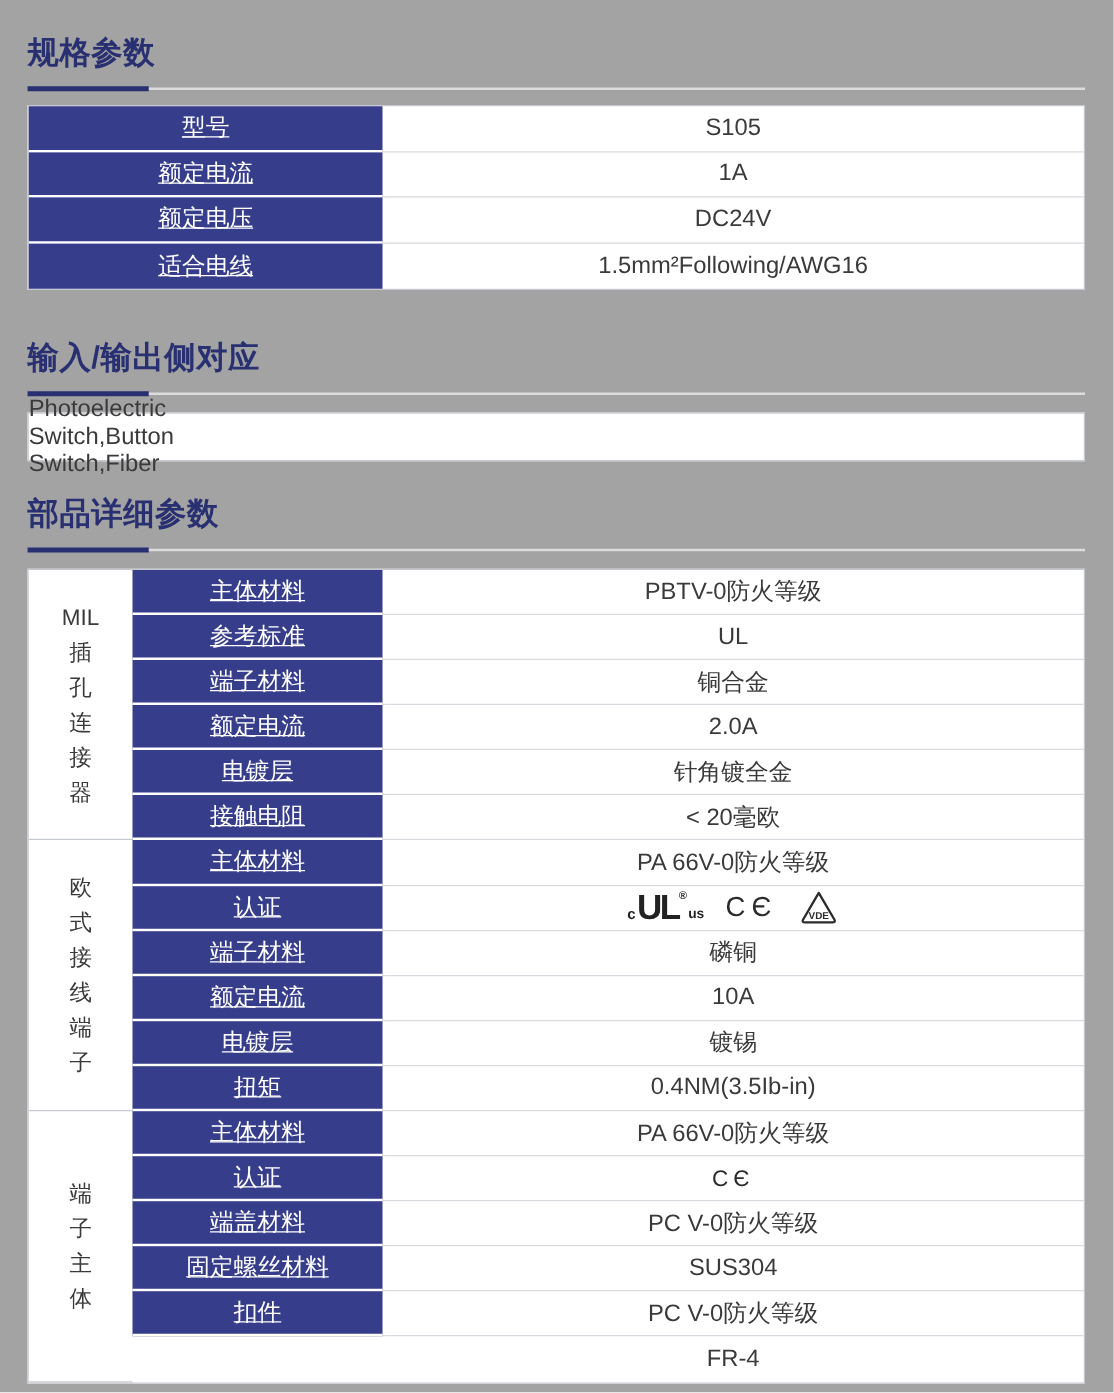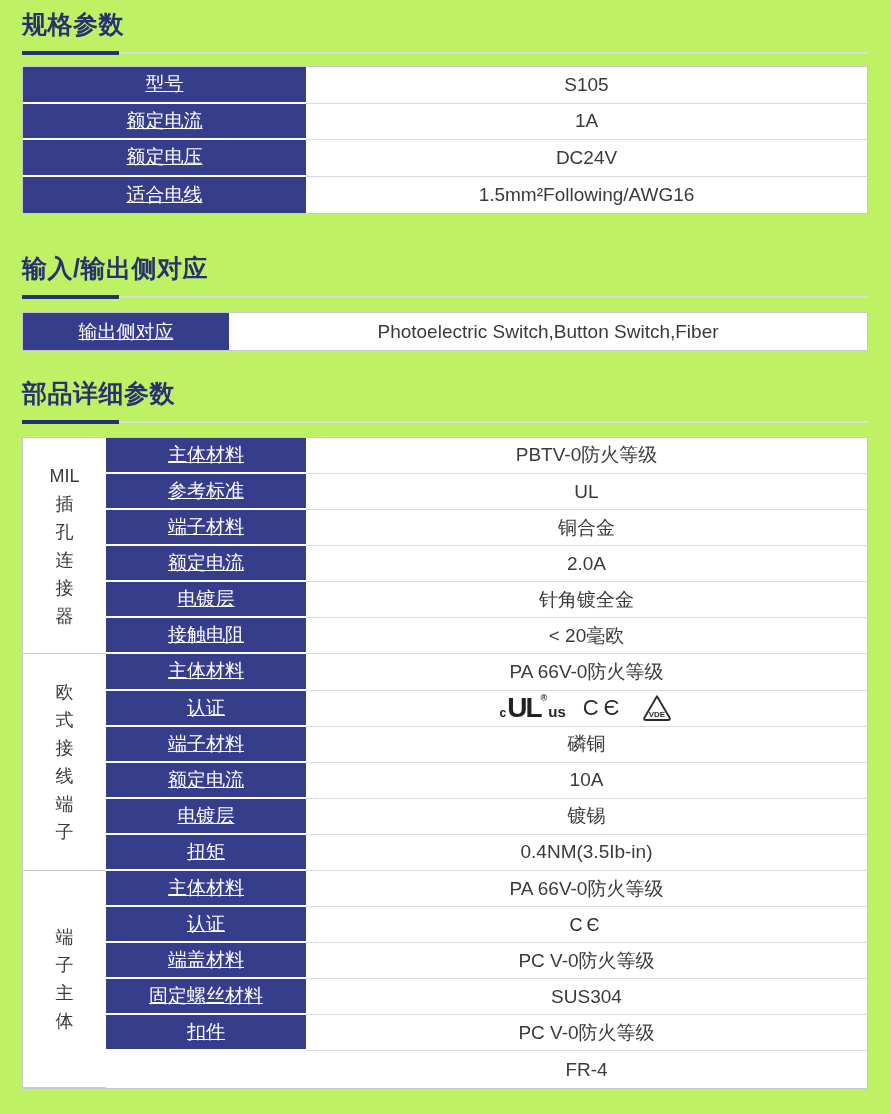--- a/index.html
+++ b/index.html
@@ -1,18 +1,18 @@
 <!DOCTYPE html>
 <html><head>
 <meta charset="utf-8">
 <style>
   html,body{margin:0;padding:0;background:#fff;}
   .page{
     width:891px;height:1114px;box-sizing:border-box;
-    padding:8px 23px 0 22px;background:#bef264;
+    padding:26px 23px 0 22px;background:#a3a3a3;
     font-family:"Liberation Sans","DejaVu Sans",sans-serif;
   }
   h2{
     margin:0;font-size:25px;line-height:33px;font-weight:700;
     color:#293071;letter-spacing:0.5px;
   }
   .rule{position:relative;height:4px;margin-top:10px;}
   .rule-gray{position:absolute;left:0;right:0;top:1px;height:2px;background:#dcdcdc;}
   .rule-accent{position:absolute;left:0;top:0;width:97px;height:4px;background:#293071;}
 
@@ -38,21 +38,21 @@
     font-size:18px;line-height:28px;color:#3a3a3a;white-space:pre-line;
     border-bottom:1px solid #c7c9d1;box-sizing:border-box;
   }
 
   
   .icons{gap:17px;}
   .cul{display:inline-flex;align-items:flex-end;color:#222;line-height:1;}
   .cul-c{font-size:12px;font-weight:800;margin-right:1px;}
   .cul-ul{font-size:28px;font-weight:800;letter-spacing:-2px;line-height:0.78;}
   .cul-reg{font-size:9px;font-weight:700;align-self:flex-start;margin-top:-3px;}
-  .cul-us{font-size:15px;font-weight:800;margin-left:1px;text-align:right;}
+  .cul-us{font-size:11px;font-weight:800;margin-left:1px;text-align:right;}
   .ce{font-size:22px;letter-spacing:5px;color:#2b2b2b;font-weight:400;line-height:1;}
   .ce-sm{font-size:18px;letter-spacing:4px;}
   .vde{display:inline-flex;align-items:center;}
 </style>
 </head>
 <body>
 
 <div class="page">
 
   <section>
@@ -73,21 +73,20 @@
     </div>
   </section>
 
   <section style="margin-top:38px;">
     <h2>输入/输出侧对应</h2>
     <div class="rule">
       <div class="rule-gray"></div>
       <div class="rule-accent"></div>
     </div>
     <div class="t t2">
-      <div class="lbl nosep">输出侧对应</div>
       <div class="val nosep">Photoelectric Switch,Button Switch,Fiber</div>
     </div>
   </section>
 
   <section style="margin-top:26px;">
     <h2>部品详细参数</h2>
     <div class="rule">
       <div class="rule-gray"></div>
       <div class="rule-accent"></div>
     </div>

